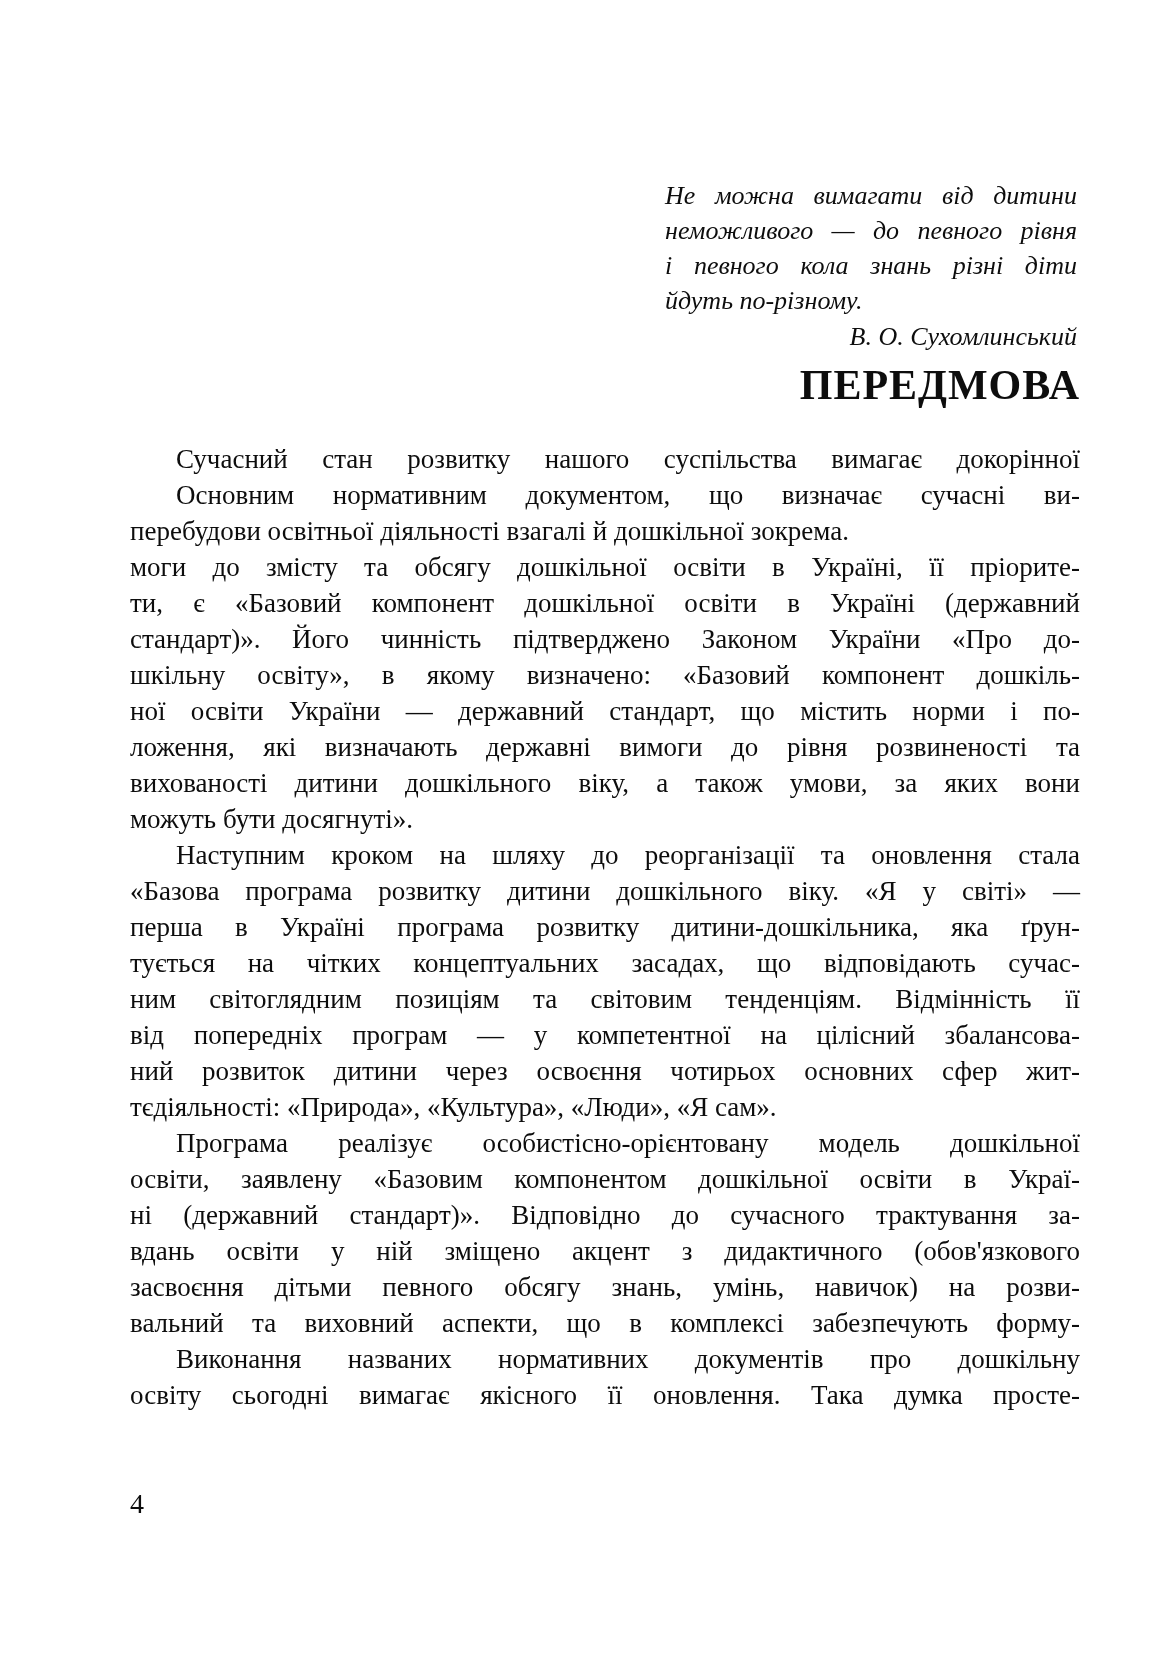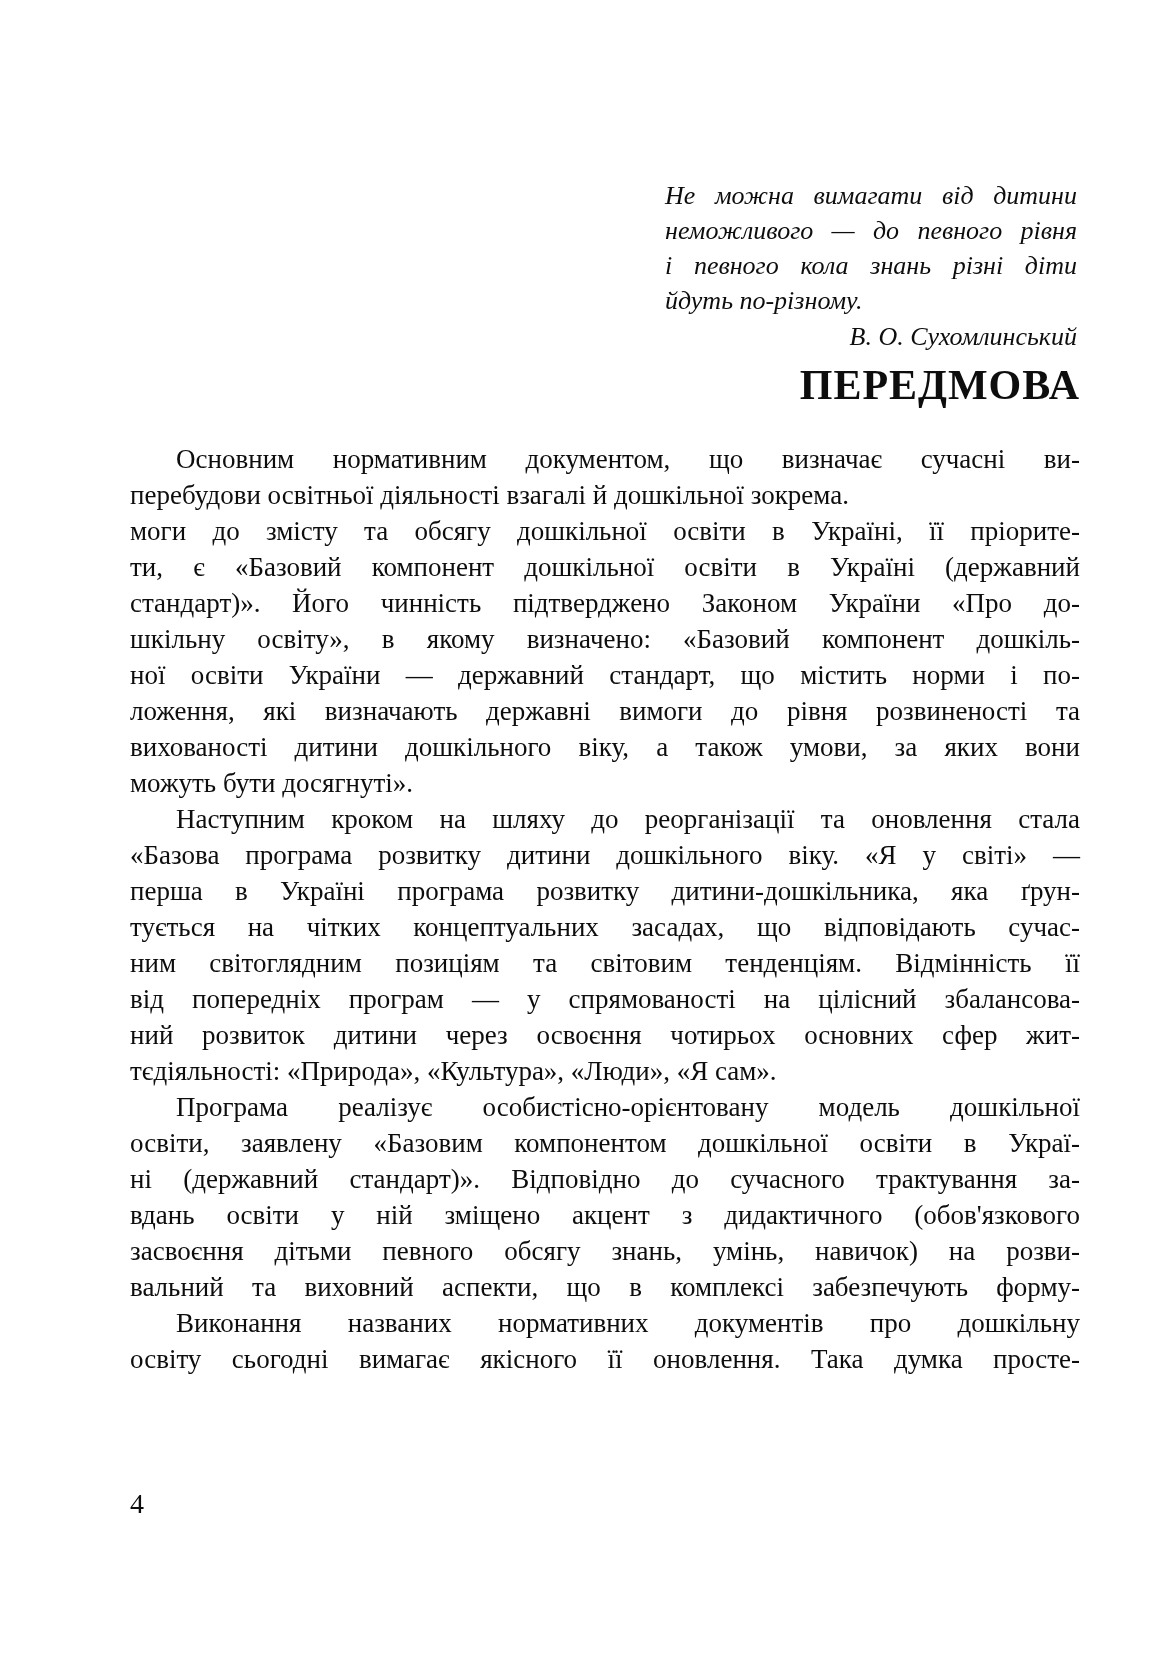--- a/index.html
+++ b/index.html
@@ -96,36 +96,37 @@
         <div class="eline">неможливого — до певного рівня</div>
         <div class="eline">і певного кола знань різні діти</div>
         <div class="eline last">йдуть по-різному.</div>
       </div>
     <div class="epigraph-author">В. О. Сухомлинський</div>
   </div>
 
   <h1 class="title">ПЕРЕДМОВА</h1>
 
   <div class="body-text">
+      <div class="bline first">Сучасний стан розвитку нашого суспільства вимагає докорінної</div>
       <div class="bline first">Основним нормативним документом, що визначає сучасні ви-</div>
       <div class="bline lastline">перебудови освітньої діяльності взагалі й дошкільної зокрема.</div>
       <div class="bline">моги до змісту та обсягу дошкільної освіти в Україні, її пріорите-</div>
       <div class="bline">ти, є «Базовий компонент дошкільної освіти в Україні (державний</div>
       <div class="bline">стандарт)». Його чинність підтверджено Законом України «Про до-</div>
       <div class="bline">шкільну освіту», в якому визначено: «Базовий компонент дошкіль-</div>
       <div class="bline">ної освіти України — державний стандарт, що містить норми і по-</div>
       <div class="bline">ложення, які визначають державні вимоги до рівня розвиненості та</div>
       <div class="bline">вихованості дитини дошкільного віку, а також умови, за яких вони</div>
       <div class="bline lastline">можуть бути досягнуті».</div>
       <div class="bline first">Наступним кроком на шляху до реорганізації та оновлення стала</div>
       <div class="bline">«Базова програма розвитку дитини дошкільного віку. «Я у світі» —</div>
       <div class="bline">перша в Україні програма розвитку дитини-дошкільника, яка ґрун-</div>
       <div class="bline">тується на чітких концептуальних засадах, що відповідають сучас-</div>
       <div class="bline">ним світоглядним позиціям та світовим тенденціям. Відмінність її</div>
-      <div class="bline">від попередніх програм — у спрямованості на цілісний збалансова-</div>
+      <div class="bline">від попередніх програм — у компетентної на цілісний збалансова-</div>
       <div class="bline">ний розвиток дитини через освоєння чотирьох основних сфер жит-</div>
       <div class="bline lastline">тєдіяльності: «Природа», «Культура», «Люди», «Я сам».</div>
       <div class="bline first">Програма реалізує особистісно-орієнтовану модель дошкільної</div>
       <div class="bline">освіти, заявлену «Базовим компонентом дошкільної освіти в Украї-</div>
       <div class="bline">ні (державний стандарт)». Відповідно до сучасного трактування за-</div>
       <div class="bline">вдань освіти у ній зміщено акцент з дидактичного (обов'язкового</div>
       <div class="bline">засвоєння дітьми певного обсягу знань, умінь, навичок) на розви-</div>
       <div class="bline">вальний та виховний аспекти, що в комплексі забезпечують форму-</div>
       <div class="bline first">Виконання названих нормативних документів про дошкільну</div>
       <div class="bline">освіту сьогодні вимагає якісного її оновлення. Така думка просте-</div>

